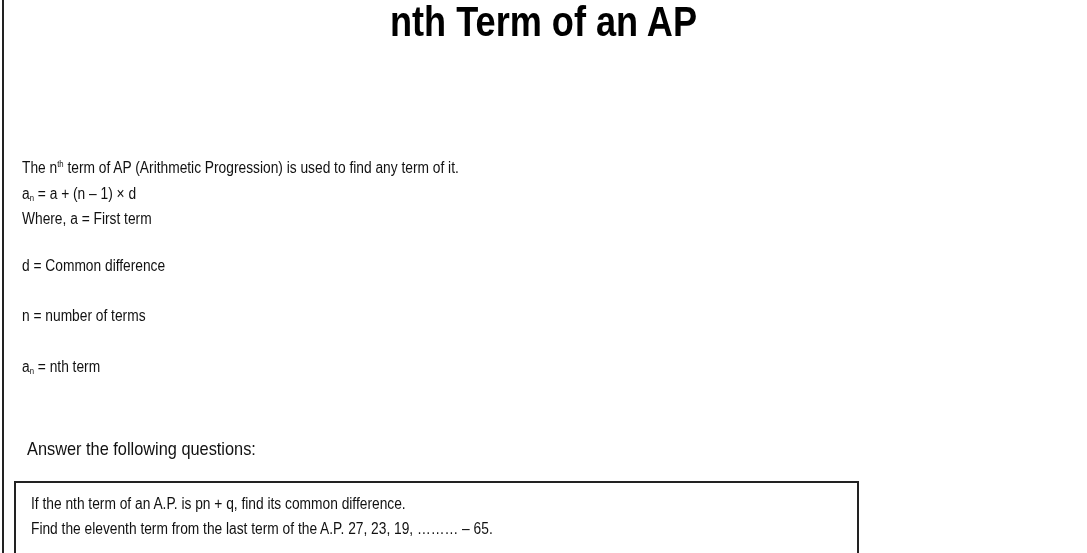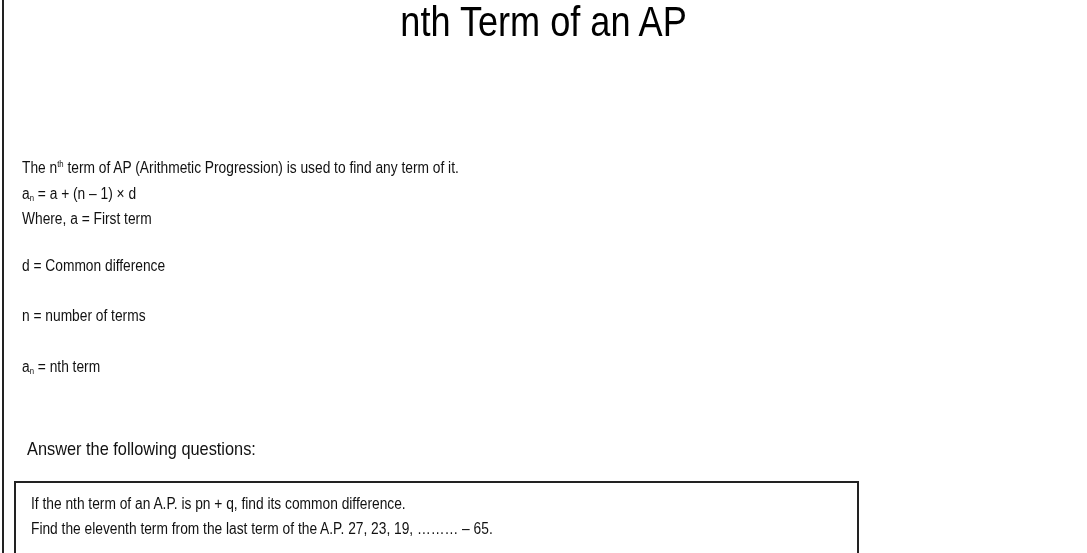--- a/index.html
+++ b/index.html
@@ -22,21 +22,21 @@
       width: 2px;
       height: 553px;
       background: #222222;
     }
     .title {
       position: absolute;
       left: 0;
       top: 0;
       width: 1087px;
       text-align: center;
-      font-weight: normal;
+      font-weight: bold;
       font-size: 42px;
       line-height: 44px;
       color: #000000;
     }
     .title span {
       display: inline-block;
       transform: scaleX(0.86);
       transform-origin: center;
     }
     .line {

